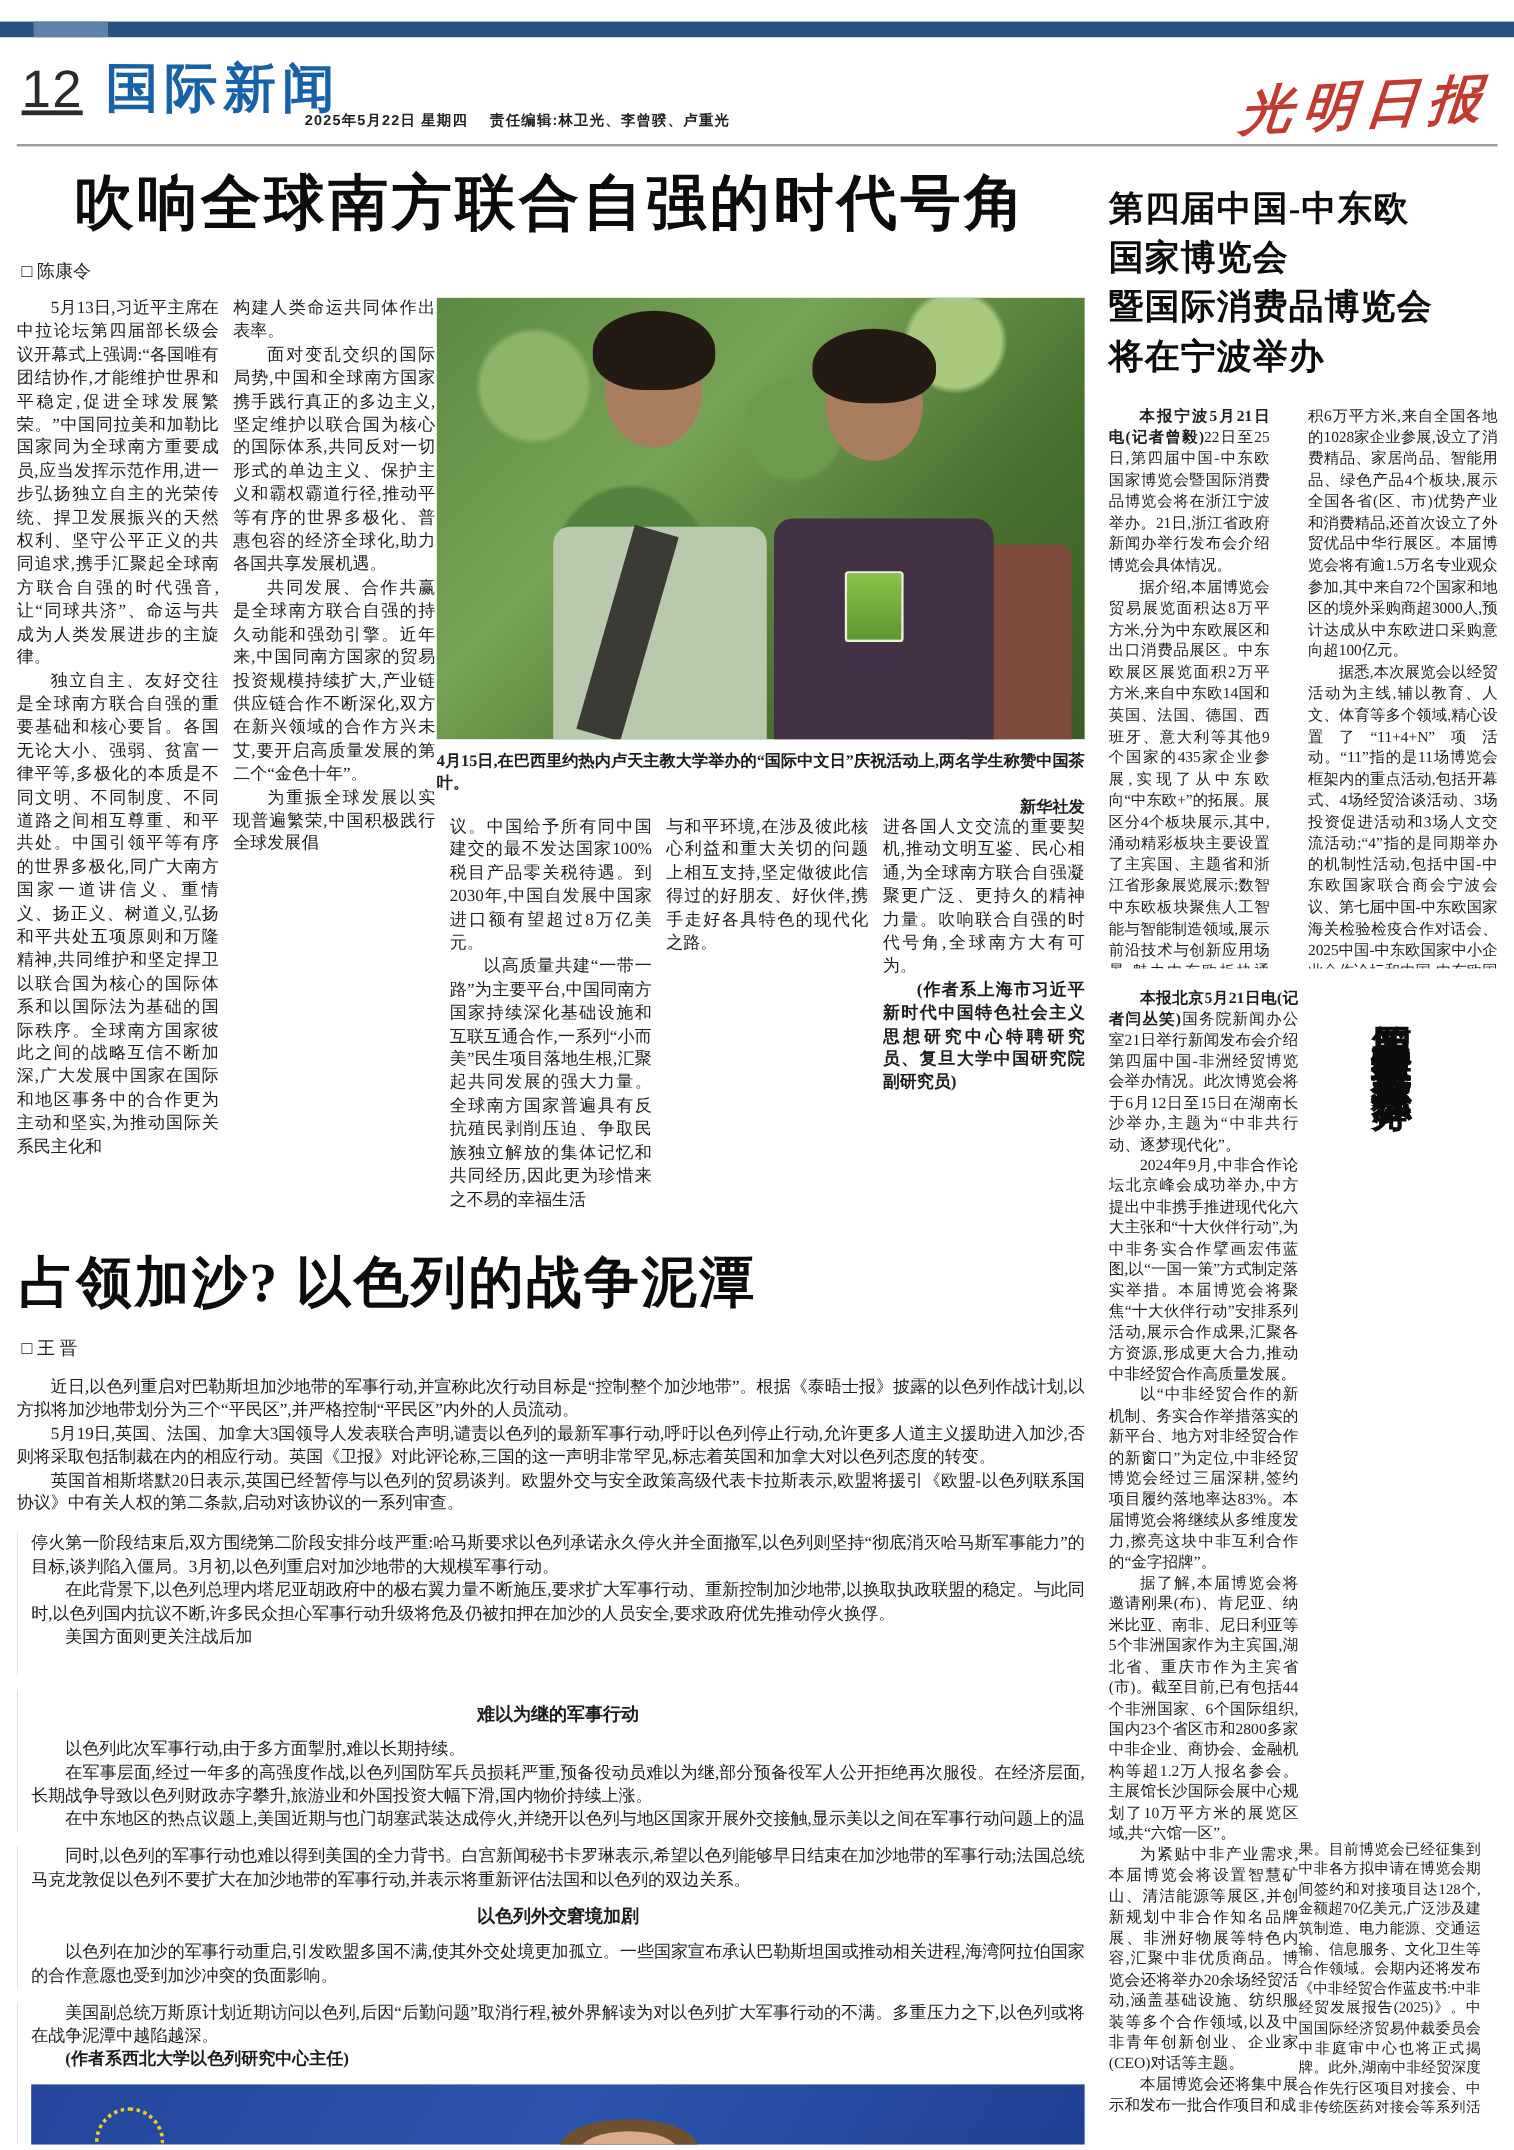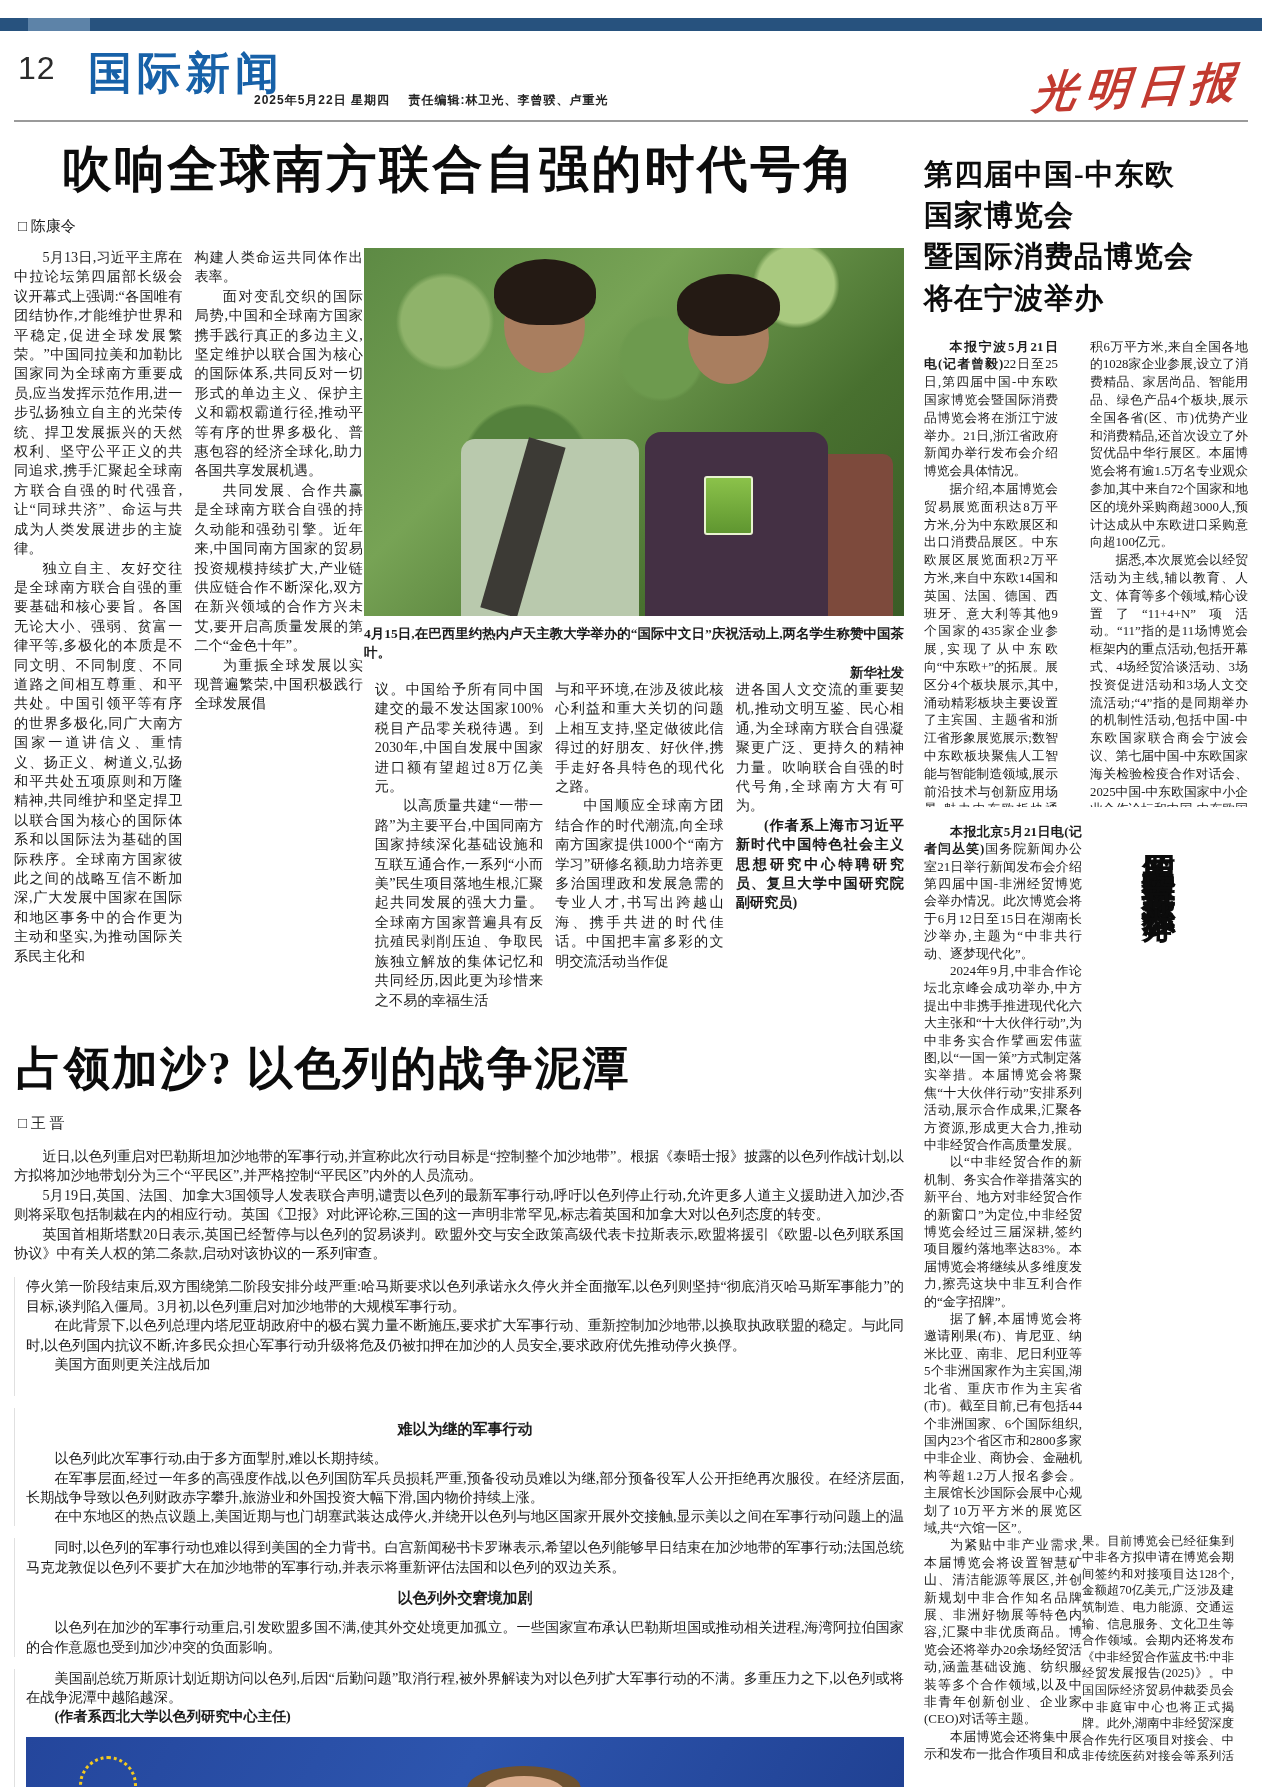--- a/index.html
+++ b/index.html
@@ -3,21 +3,21 @@
 <meta charset="utf-8">
 <style>
   * { margin:0; padding:0; box-sizing:border-box; }
   html,body { background:#fff; }
   .page { position:relative; width:1262px; height:1792px; background:#fff; overflow:hidden;
           font-family:"Liberation Serif","DejaVu Serif",serif; color:#1c1c1c; }
   .topbar { position:absolute; top:18px; left:0; width:1262px; height:13px; background:#27527e; }
   .topbar-accent { position:absolute; left:28px; top:0; width:62px; height:13px; background:#5d83a8; }
   .hdr { position:absolute; top:44px; left:16px; right:16px; height:72px; }
   .pageno { position:absolute; left:2px; top:6px; font-family:"Liberation Sans",sans-serif;
-            font-size:32px; color:#2b2b2b; letter-spacing:1px; }
+            font-size:44px; color:#2b2b2b; letter-spacing:1px;text-decoration:underline; }
   .section { position:absolute; left:72px; top:0px; font-family:"Liberation Sans",sans-serif;
              font-weight:bold; font-size:44px; color:#1761a8; letter-spacing:5px; }
   .dateline { position:absolute; left:238px; top:48px; font-family:"Liberation Sans",sans-serif;
               font-size:12px; font-weight:bold; color:#222; letter-spacing:1px; }
   .dateline span { margin-right:14px; }
   .masthead { position:absolute; right:4px; top:14px; font-size:44px; font-weight:bold; color:#c23a30;
               letter-spacing:8px; transform:skewX(-8deg) rotate(-3deg); font-style:italic; }
   .rule { position:absolute; top:120px; left:14px; right:14px; height:2px; background:#9a9a9a; }
   .content { position:absolute; top:128px; left:14px; width:1234px; display:flex; gap:20px; }
   .main { width:890px; }
@@ -118,21 +118,20 @@
             <p class="p">面对变乱交织的国际局势,中国和全球南方国家携手践行真正的多边主义,坚定维护以联合国为核心的国际体系,共同反对一切形式的单边主义、保护主义和霸权霸道行径,推动平等有序的世界多极化、普惠包容的经济全球化,助力各国共享发展机遇。</p>
             <p class="p">共同发展、合作共赢是全球南方联合自强的持久动能和强劲引擎。近年来,中国同南方国家的贸易投资规模持续扩大,产业链供应链合作不断深化,双方在新兴领域的合作方兴未艾,要开启高质量发展的第二个“金色十年”。</p>
             <p class="p">为重振全球发展以实现普遍繁荣,中国积极践行全球发展倡</p>
           </div>
           <div class="col under">
             <p class="p cont">议。中国给予所有同中国建交的最不发达国家100%税目产品零关税待遇。到2030年,中国自发展中国家进口额有望超过8万亿美元。</p>
             <p class="p">以高质量共建“一带一路”为主要平台,中国同南方国家持续深化基础设施和互联互通合作,一系列“小而美”民生项目落地生根,汇聚起共同发展的强大力量。全球南方国家普遍具有反抗殖民剥削压迫、争取民族独立解放的集体记忆和共同经历,因此更为珍惜来之不易的幸福生活</p>
           </div>
           <div class="col under">
             <p class="p cont">与和平环境,在涉及彼此核心利益和重大关切的问题上相互支持,坚定做彼此信得过的好朋友、好伙伴,携手走好各具特色的现代化之路。</p>
-            <p class="p">中国顺应全球南方团结合作的时代潮流,向全球南方国家提供1000个“南方学习”研修名额,助力培养更多治国理政和发展急需的专业人才,书写出跨越山海、携手共进的时代佳话。中国把丰富多彩的文明交流活动当作促</p>
           </div>
           <div class="col under">
             <p class="p cont">进各国人文交流的重要契机,推动文明互鉴、民心相通,为全球南方联合自强凝聚更广泛、更持久的精神力量。吹响联合自强的时代号角,全球南方大有可为。</p>
             <p class="p note">(作者系上海市习近平新时代中国特色社会主义思想研究中心特聘研究员、复旦大学中国研究院副研究员)</p>
           </div>
 
           <div class="photo1wrap">
             <div class="photo1">
               <div class="p1bg1"></div>
               <div class="p1body1"></div>

